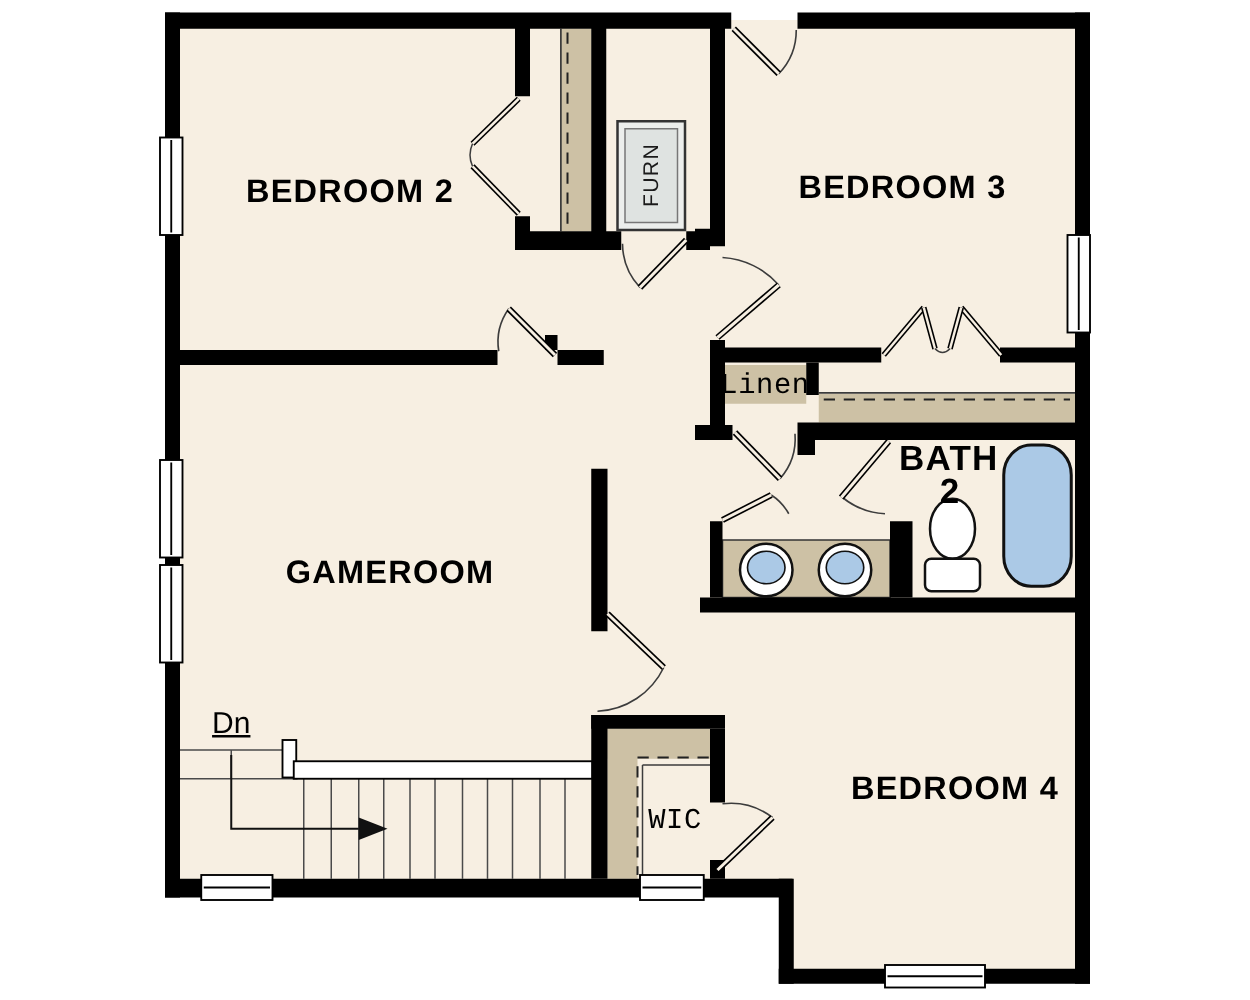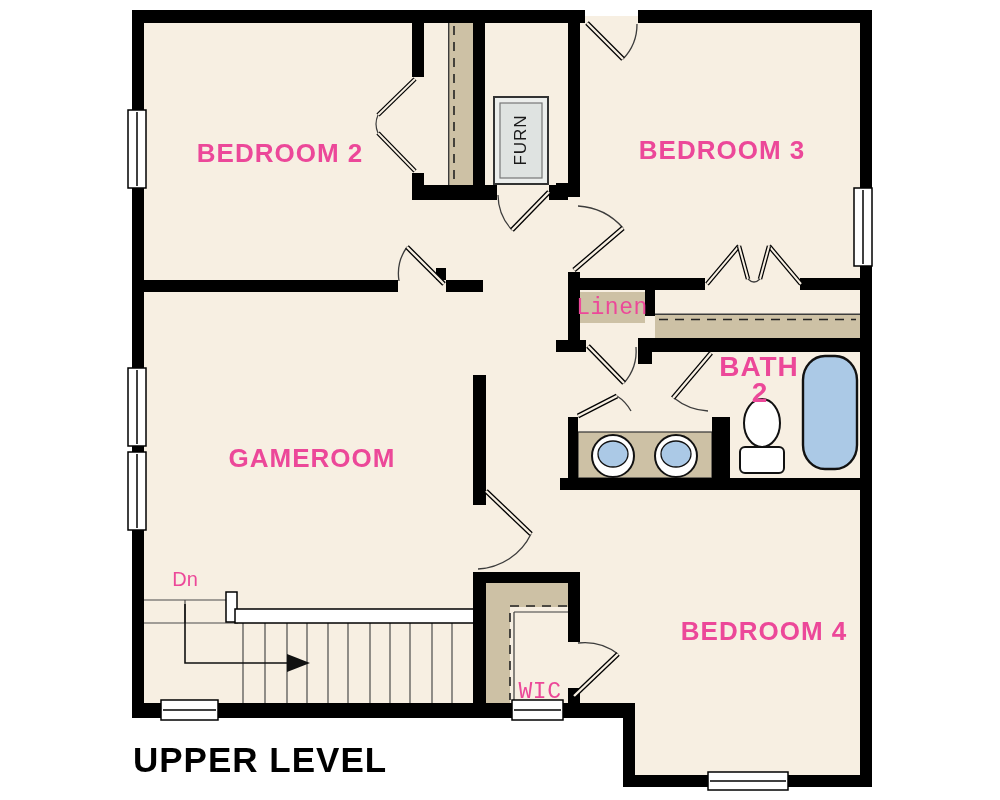--- a/index.html
+++ b/index.html
@@ -1,25 +1,25 @@
 <!DOCTYPE html>
 <html><head>
 <meta charset="utf-8">
 <style>
   html,body{margin:0;padding:0;background:#ffffff;}
   #plan{position:relative;width:1000px;height:800px;background:#ffffff;overflow:hidden;
         font-family:"Liberation Sans","DejaVu Sans",sans-serif;}
   #plan svg{position:absolute;left:0;top:0;}
-  .lbl{position:absolute;transform:translate(-50%,-50%);color:#ec4899;white-space:nowrap;
+  .lbl{position:absolute;transform:translate(-50%,-50%);color:#000000;white-space:nowrap;
        font-family:"Liberation Sans","DejaVu Sans",sans-serif;}
   .room{font-weight:bold;font-size:26px;letter-spacing:1px;}
   .small{font-size:23px;letter-spacing:.5px;font-family:Liberation Mono, monospace;}
   .bathlbl{font-weight:bold;font-size:28px;letter-spacing:1px;}
   .furnlbl{font-size:17px;letter-spacing:1px;transform:translate(-50%,-50%) rotate(-90deg);color:#1a1a1a;}
-  .dnlbl{font-size:20px;}
+  .dnlbl{font-size:24px;text-decoration:underline;}
   .title{position:absolute;left:133px;top:740px;font-weight:bold;font-size:35px;letter-spacing:1px;color:#000;}
 </style>
 </head>
 <body>
 
 <div id="plan">
 
 <svg width="1000" height="800" viewBox="0 0 1000 800">
 
   <g>
@@ -238,18 +238,17 @@
   </g>
 </svg>
 
   <div class="lbl room" style="left:280px;top:153px;">BEDROOM 2</div>
   <div class="lbl room" style="left:722px;top:150px;">BEDROOM 3</div>
   <div class="lbl room" style="left:312px;top:458px;">GAMEROOM</div>
   <div class="lbl room" style="left:764px;top:631px;">BEDROOM 4</div>
   <div class="lbl bathlbl" style="left:759px;top:367px;">BATH</div>
   <div class="lbl bathlbl" style="left:760px;top:393px;">2</div>
   <div class="lbl small" style="left:612px;top:308px;">Linen</div>
-  <div class="lbl small" style="left:540px;top:692px;">WIC</div>
+  <div class="lbl small" style="left:540px;top:656px;">WIC</div>
   <div class="lbl dnlbl" style="left:185px;top:579px;">Dn</div>
   <div class="lbl furnlbl" style="left:521px;top:140px;">FURN</div>
 
-  <div class="title">UPPER LEVEL</div>
 </div>
 
 </body></html>

